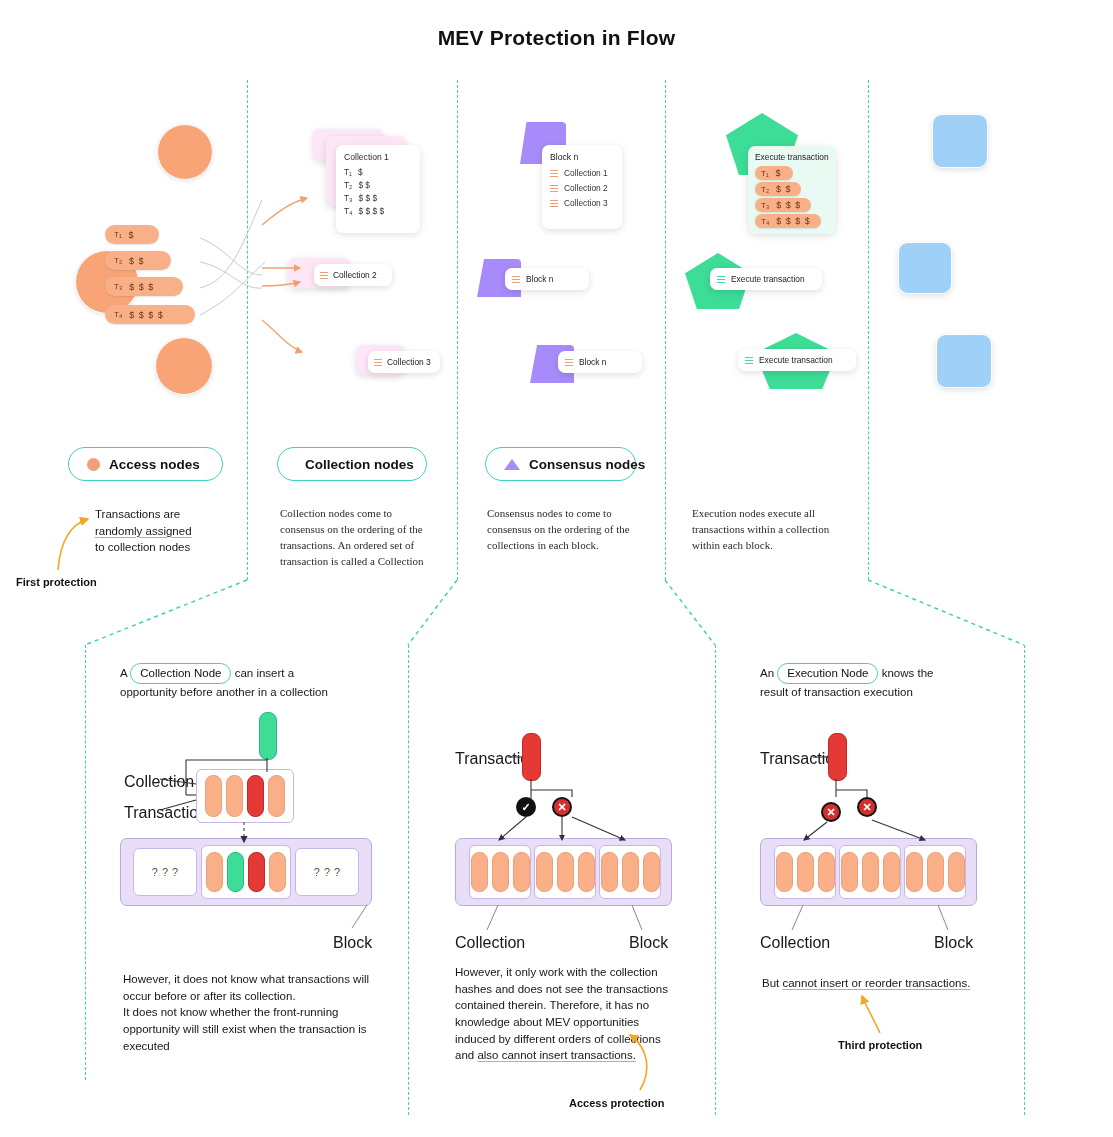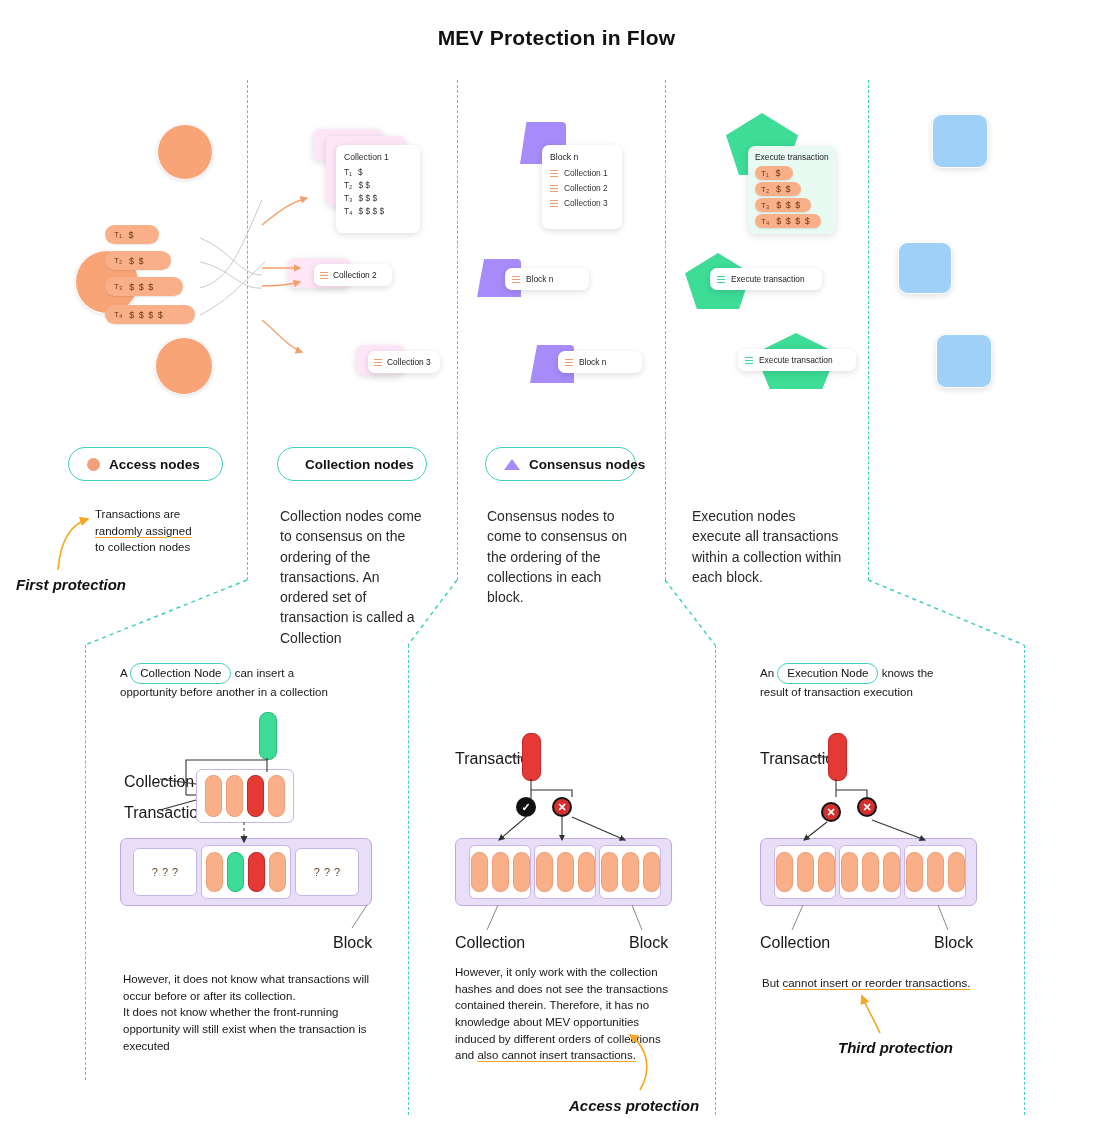--- a/index.html
+++ b/index.html
@@ -25,26 +25,26 @@
     padding:0 18px;font-size:13.5px;font-weight:bold;color:#111;
     box-sizing:border-box;white-space:nowrap;
   }
   .swatch-circle{width:13px;height:13px;border-radius:50%;background:#f3a07a;}
   .swatch-sq{width:14px;height:12px;border-radius:3px;background:#f9c9ea;}
   .swatch-tri{width:0;height:0;border-left:8px solid transparent;border-right:8px solid transparent;border-bottom:11px solid #a78bfa;}
   .swatch-pent{width:13px;height:13px;background:#3ddc97;clip-path:polygon(50% 0,100% 38%,81% 100%,19% 100%,0 38%);}
   .swatch-bsq{width:14px;height:14px;border-radius:4px;background:#93c8f5;}
 
   .caption{
-    position:absolute;font-size:14px;line-height:1.45;color:#2a2a2e;width:150px;
+    position:absolute;font-size:11px;line-height:1.45;color:#2a2a2e;width:150px;font-family:Liberation Serif, serif;
   }
 
   .note{position:absolute;font-size:11.5px;line-height:1.45;color:#17171b;}
   .ul-orange{ text-decoration:underline; text-decoration-color:#f5a623; text-decoration-thickness:1.4px; text-underline-offset:2px;}
-  .prot-label{position:absolute;font-size:15px;font-weight:bold;color:#111;font-style:italic;}
+  .prot-label{position:absolute;font-size:11px;font-weight:bold;color:#111;}
 
   
   .circ{position:absolute;border-radius:50%;background:#f9a477;border:1.5px solid #ffffff;box-shadow:0 1px 4px rgba(0,0,0,.12);}
   .tx-pill{
     position:absolute;height:19px;border-radius:10px;background:#f9b089;
     display:flex;align-items:center;gap:7px;padding:0 9px;font-size:9.5px;color:#6b3512;
     box-sizing:border-box;box-shadow:0 1px 2px rgba(0,0,0,.10);
   }
   .tx-pill i{font-style:normal;font-size:8px;}
   .tx-pill b{font-weight:normal;font-size:9px;letter-spacing:1px;}

